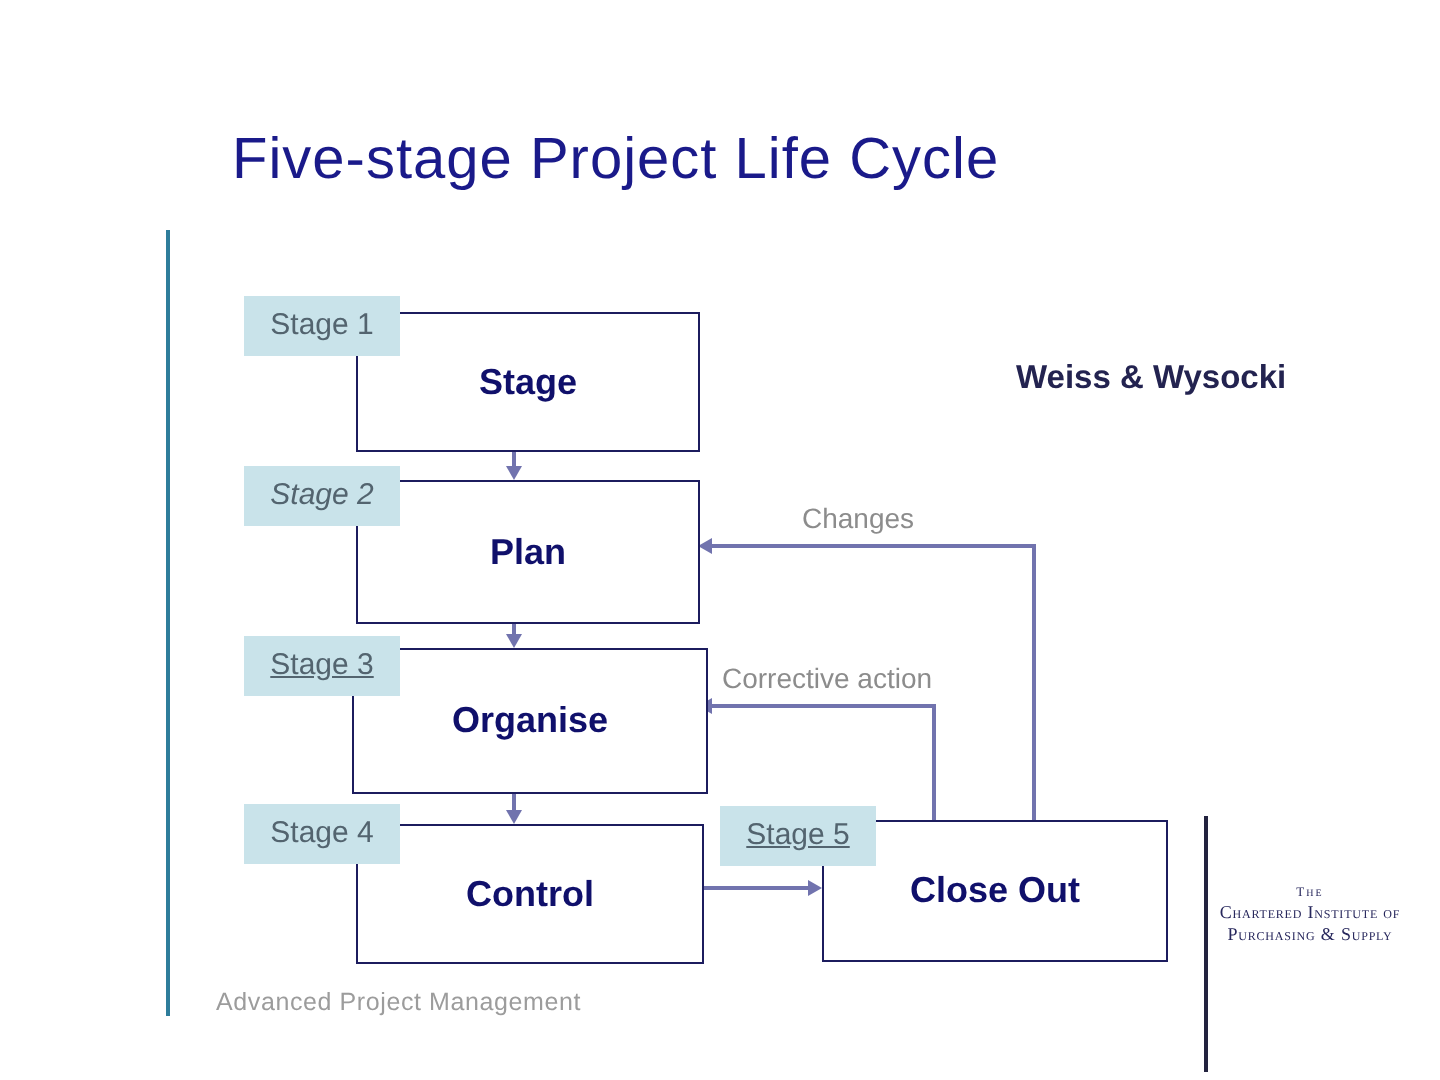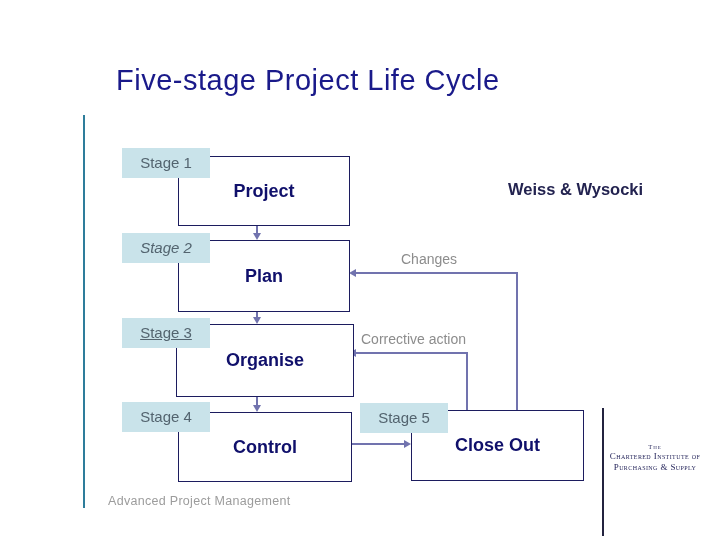--- a/index.html
+++ b/index.html
@@ -11,28 +11,28 @@
     position:absolute; left:116px; top:64px; margin:0;
     font-size:29px; font-weight:400; color:#1a1a8a; letter-spacing:0.5px;
   }
   .accent-line-left {
     position:absolute; left:83px; top:115px; width:2px; height:393px; background:#2e7d9b;
   }
   .accent-line-right {
     position:absolute; left:602px; top:408px; width:2px; height:128px; background:#23233f;
   }
   .tag {
-    position:absolute; width:88px; height:30px; background:#c9e3ea;
+    position:absolute; width:78px; height:30px; background:#c9e3ea;
     color:#53646f; font-size:15px; line-height:30px; text-align:center; z-index:3;
   }
   .tag1 { left:122px; top:148px; }
   .tag2 { left:122px; top:233px;font-style:italic; }
   .tag3 { left:122px; top:318px;text-decoration:underline; }
   .tag4 { left:122px; top:402px; }
-  .tag5 { left:360px; top:403px; }
+  .tag5 { left:360px; top:403px;text-decoration:underline; }
   .box {
     position:absolute; background:#ffffff; border:1.5px solid #1c1c5e; z-index:2;
     display:flex; align-items:center; justify-content:center;
     color:#10106b; font-size:18px; font-weight:bold;
   }
   .box1 { left:178px; top:156px; width:170px; height:68px; }
   .box2 { left:178px; top:240px; width:170px; height:70px; }
   .box3 { left:176px; top:324px; width:176px; height:71px; }
   .box4 { left:178px; top:412px; width:172px; height:68px; }
   .box5 { left:411px; top:410px; width:171px; height:69px; }
@@ -76,21 +76,21 @@
   <div class="accent-line-left"></div>
   <div class="accent-line-right"></div>
 
   <div class="tag tag1">Stage 1</div>
   <div class="tag tag2">Stage 2</div>
   <div class="tag tag3">Stage 3</div>
   <div class="tag tag4">Stage 4</div>
   <div class="tag tag5">Stage 5</div>
 
   <div class="box box1">
-    <span>Project</span>
+    <span>Stage</span>
   </div>
   <div class="box box2">
     <span>Plan</span>
   </div>
   <div class="box box3">
     <span>Organise</span>
   </div>
   <div class="box box4">
     <span>Control</span>
   </div>

